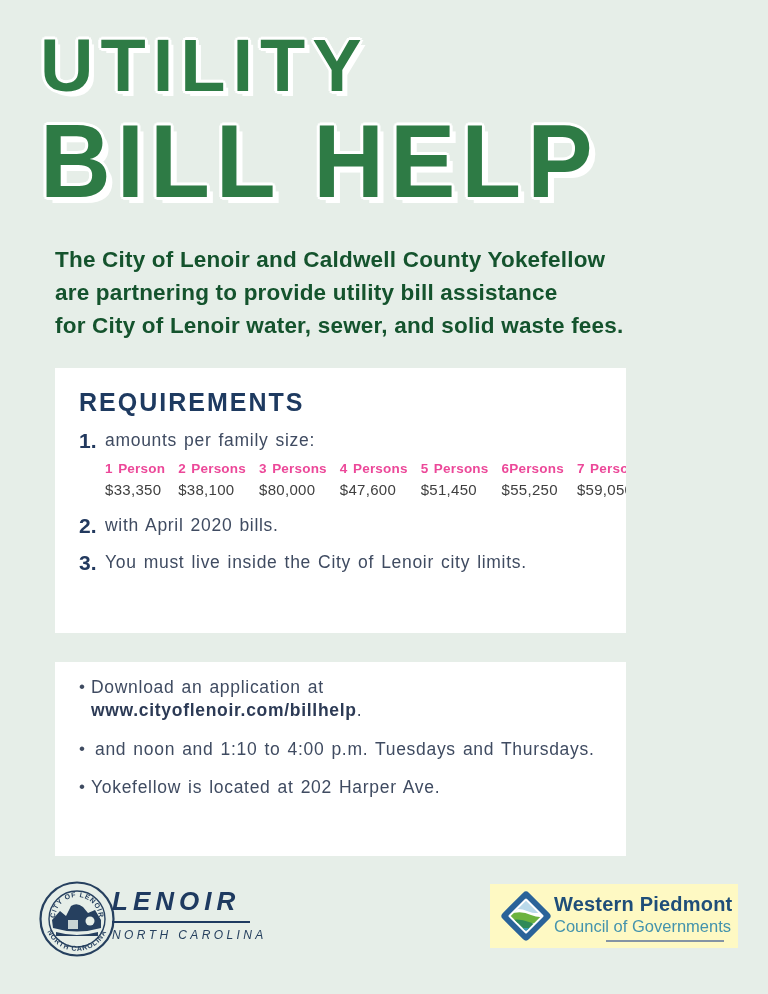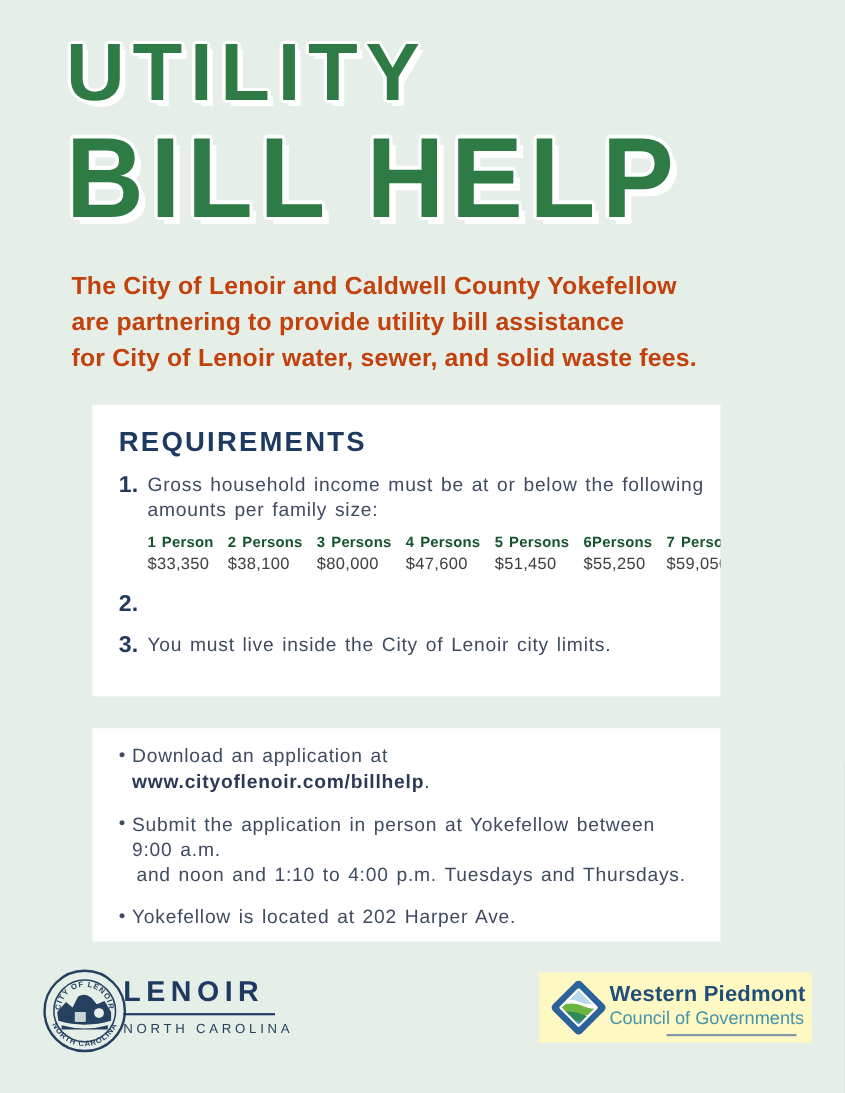--- a/index.html
+++ b/index.html
@@ -9,21 +9,21 @@
     width: 768px;
     height: 994px;
     margin: 0 auto;
     background: #e6eee8;
     font-family: "Liberation Sans", sans-serif;
     overflow: hidden;
   }
   
   .title-block {
     position: absolute;
-    left: 60px;
+    left: 40px;
     top: 28px;
     color: #2e7b45;
     font-weight: bold;
   }
   .title-line1 {
     font-size: 74px;
     line-height: 1.04;
     letter-spacing: 7px;
     text-shadow: 3px 0 0 #fff, -3px 0 0 #fff, 0 3px 0 #fff, 0 -3px 0 #fff,
                  2px 2px 0 #fff, -2px -2px 0 #fff, 2px -2px 0 #fff, -2px 2px 0 #fff,
@@ -36,37 +36,36 @@
     margin-top: 4px;
     transform: scaleY(1.06);
     transform-origin: left top;
     text-shadow: 3px 0 0 #fff, -3px 0 0 #fff, 0 3px 0 #fff, 0 -3px 0 #fff,
                  2px 2px 0 #fff, -2px -2px 0 #fff, 2px -2px 0 #fff, -2px 2px 0 #fff,
                  6px 6px 0 #fff;
   }
   
   .intro {
     position: absolute;
-    left: 65px;
+    left: 55px;
     top: 243px;
     font-size: 22.5px;
     font-weight: bold;
-    color: #c2410c;
+    color: #14532d;
     line-height: 1.47;
     letter-spacing: 0.2px;
   }
   
   .card {
     position: absolute;
     left: 55px;
     width: 571px;
     background: #ffffff;
     padding: 16px 24px 0 24px;
     overflow: hidden;
-    margin-left: 29px;
   }
   .card-requirements { top: 368px; height: 265px; }
   .card-apply { top: 662px; height: 194px; padding-top: 14px; }
   .card h2 {
     color: #1e3a60;
     font-weight: bold;
   }
   .card-requirements h2 {
     font-size: 25px;
     letter-spacing: 2px;
@@ -99,21 +98,21 @@
   
   .income-table {
     display: flex;
     gap: 13px;
     margin-top: 8px;
   }
   .income-col { white-space: nowrap; }
   .income-head {
     font-size: 13.5px;
     font-weight: bold;
-    color: #14532d;
+    color: #ec4899;
     letter-spacing: 0.2px;
   }
   .income-val {
     font-size: 15px;
     color: #404040;
     margin-top: 2px;
     letter-spacing: 0.3px;
   }
   
   .bullet-item { display: flex; margin-bottom: 15px; }
@@ -132,21 +131,21 @@
     letter-spacing: 0.7px;
     word-spacing: 1.5px;
   }
   .bullet-text .url {
     font-weight: bold;
     color: #2c3a55;
   }
   .bullet-line2 { padding-left: 4px; }
   
   .footer-seal { position: absolute; left: 38px; top: 880px; }
-  .lenoir-wordmark { position: absolute; left: 112px; top: 886px; width: 140px; }
+  .lenoir-wordmark { position: absolute; left: 112px; top: 886px; width: 140px; font-style: italic; }
   .lenoir-name {
     font-size: 26px;
     font-weight: bold;
     color: #1e3a60;
     letter-spacing: 5px;
     white-space: nowrap;
   }
   .lenoir-rule {
     height: 2px;
     background: #1e3a60;
@@ -207,21 +206,20 @@
     <div>are partnering to provide utility bill assistance</div>
     <div>for City of Lenoir water, sewer, and solid waste fees.</div>
   </div>
 
   <div class="card card-requirements">
     <h2>REQUIREMENTS</h2>
 
     <div class="req-item">
       <div class="req-num">1.</div>
       <div class="req-text">
-        <div>Gross household income must be at or below the following</div>
         <div>amounts per family size:</div>
         <div class="income-table">
           <div class="income-col">
             <div class="income-head">1 Person</div>
             <div class="income-val">$33,350</div>
           </div>
           <div class="income-col">
             <div class="income-head">2 Persons</div>
             <div class="income-val">$38,100</div>
           </div>
@@ -249,20 +247,21 @@
             <div class="income-head">8 Persons</div>
             <div class="income-val">$62,850</div>
           </div>
         </div>
       </div>
     </div>
 
     <div class="req-item">
       <div class="req-num">2.</div>
       <div class="req-text">
+        <div>with April 2020 bills.</div>
       </div>
     </div>
 
     <div class="req-item">
       <div class="req-num">3.</div>
       <div class="req-text">
         <div>You must live inside the City of Lenoir city limits.</div>
       </div>
     </div>
   </div>
@@ -270,21 +269,20 @@
   <div class="card card-apply">
 
     <div class="bullet-item">
       <div class="bullet-mark">•</div>
       <div class="bullet-text"><span>Download an application at </span><span class="url">www.cityoflenoir.com/billhelp</span><span>.</span></div>
     </div>
 
     <div class="bullet-item">
       <div class="bullet-mark">•</div>
       <div class="bullet-text">
-        <div>Submit the application in person at Yokefellow between 9:00 a.m.</div>
         <div class="bullet-line2">and noon and 1:10 to 4:00 p.m. Tuesdays and Thursdays.</div>
       </div>
     </div>
 
     <div class="bullet-item">
       <div class="bullet-mark">•</div>
       <div class="bullet-text">Yokefellow is located at 202 Harper Ave.</div>
     </div>
   </div>
 

